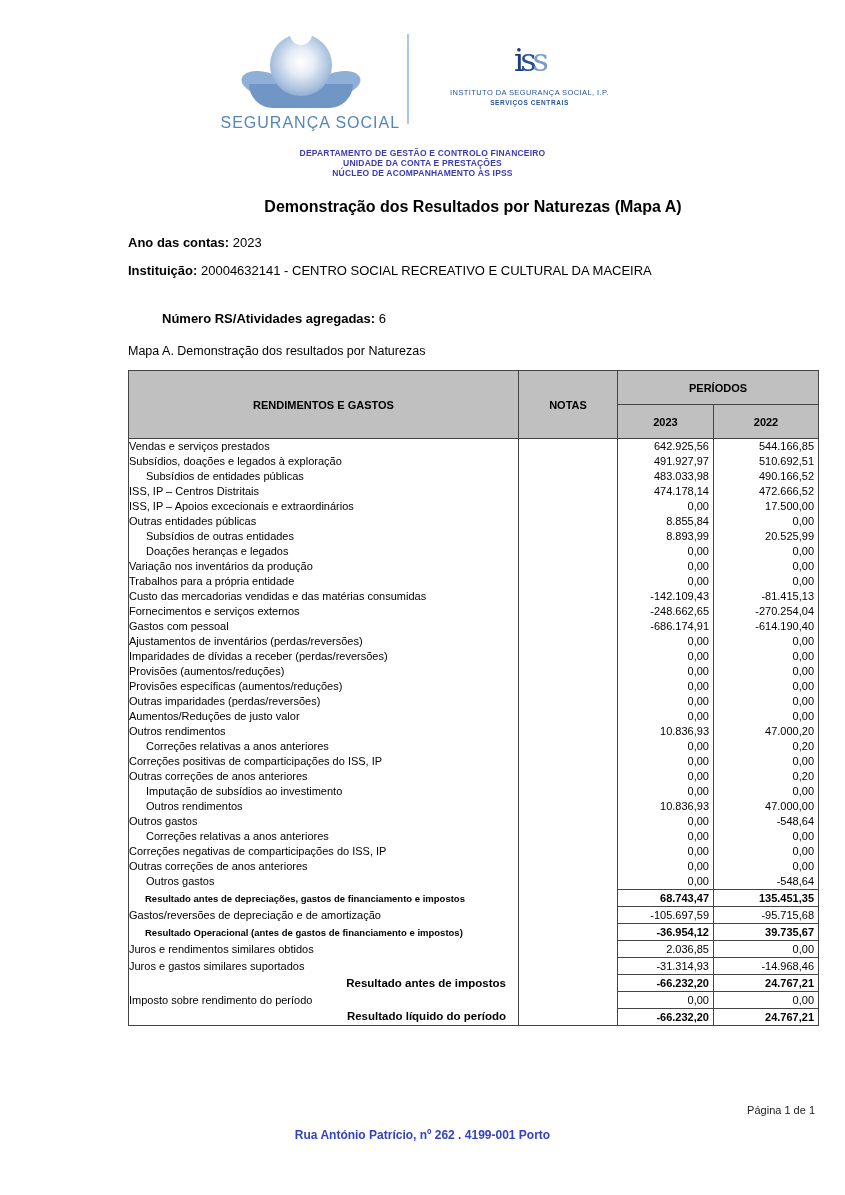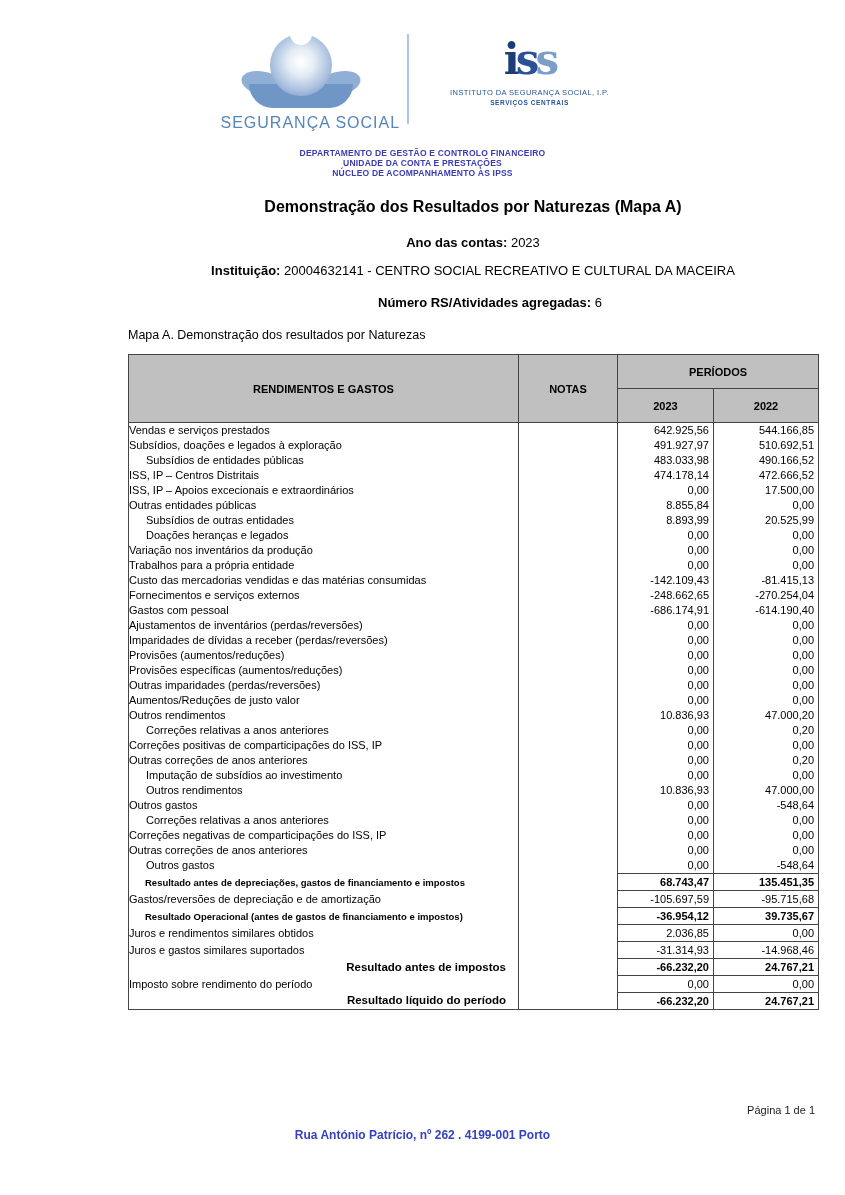--- a/index.html
+++ b/index.html
@@ -16,36 +16,36 @@
   .ss-petal-l, .ss-petal-r { position:absolute; width:46px; height:24px; border-radius:50%; background:#8fafd6; top:40px; }
   .ss-petal-l { left:0;  transform:rotate(14deg); }
   .ss-petal-r { right:0; transform:rotate(-14deg); }
   .ss-bowl { position:absolute; left:8px; bottom:0; width:104px; height:24px; background:#7096c6; border-radius:0 0 52px 52px; }
   .ss-sphere { position:absolute; left:29px; top:2px; width:62px; height:62px; border-radius:50%;
     background:radial-gradient(circle at 50% 45%, #ffffff 0%, #e7edf6 28%, #aac1df 62%, #5f88bb 100%); }
   .ss-notch { position:absolute; left:49px; top:0; width:22px; height:13px; background:#fff; border-radius:0 0 11px 11px; }
   .ss-caption { margin-top:6px; font-size:16px; letter-spacing:1px; color:#5585bb; font-weight:400; white-space:nowrap; }
   .logo-divider { width:2px; height:90px; background:#a9c6e2; margin-top:2px; }
   .iss-block { width:190px; text-align:center; padding-top:6px; }
-  .iss-word { font-family:"DejaVu Serif", serif; font-weight:bold; font-size:42px; line-height:44px; letter-spacing:-4px; }
+  .iss-word { font-family:"DejaVu Serif", serif; font-weight:normal; font-size:32px; line-height:44px; letter-spacing:-4px; }
   .iss-word .l1 { color:#1d3c78; }
   .iss-word .l2 { color:#2a5196; }
   .iss-word .l3 { color:#7c9cc9; }
   .iss-caption { margin-top:6px; font-size:7.5px; color:#27549b; letter-spacing:.4px; white-space:nowrap; }
   .iss-subcaption { margin-top:2px; font-size:6.5px; font-weight:700; color:#27549b; letter-spacing:.6px; }
   
   .dept { margin-top:16px; text-align:center; }
   .dept div { font-size:8.5px; font-weight:700; color:#3b3bb0; line-height:10px; letter-spacing:.2px; }
   
   .content { width:690px; margin:0 auto 0 128px; }
   .doc-title { margin-top:20px; text-align:center; font-size:16px; font-weight:700; }
   .meta { margin-top:18px; }
-  .meta-line { font-size:13px; line-height:17px; margin-bottom:11px;text-align:center; }
+  .meta-line { font-size:13px; line-height:17px; margin-bottom:11px; }
   .meta-line b { font-weight:700; }
-  .meta-gap { margin-top:15px;padding-left:34px; }
+  .meta-gap { margin-top:31px;padding-left:34px; }
   .subtitle { font-size:12.5px; margin-top:17px; margin-bottom:12px; }
   
   table.map { border-collapse:collapse; table-layout:fixed; width:690px; border:1px solid #444; }
   th { background:#c0c0c0; border:1px solid #444; font-size:11px; font-weight:700; text-align:center; }
   .h-top { height:34px; }
   .h-year { height:34px; }
   td { font-size:11px; height:15px; line-height:15px; padding:0; vertical-align:middle; white-space:nowrap; overflow:hidden; }
   td.c-label { border-right:1px solid #444; }
   td.c-notas { border-right:1px solid #444; }
   td.c-val { text-align:right; padding-right:4px; }

